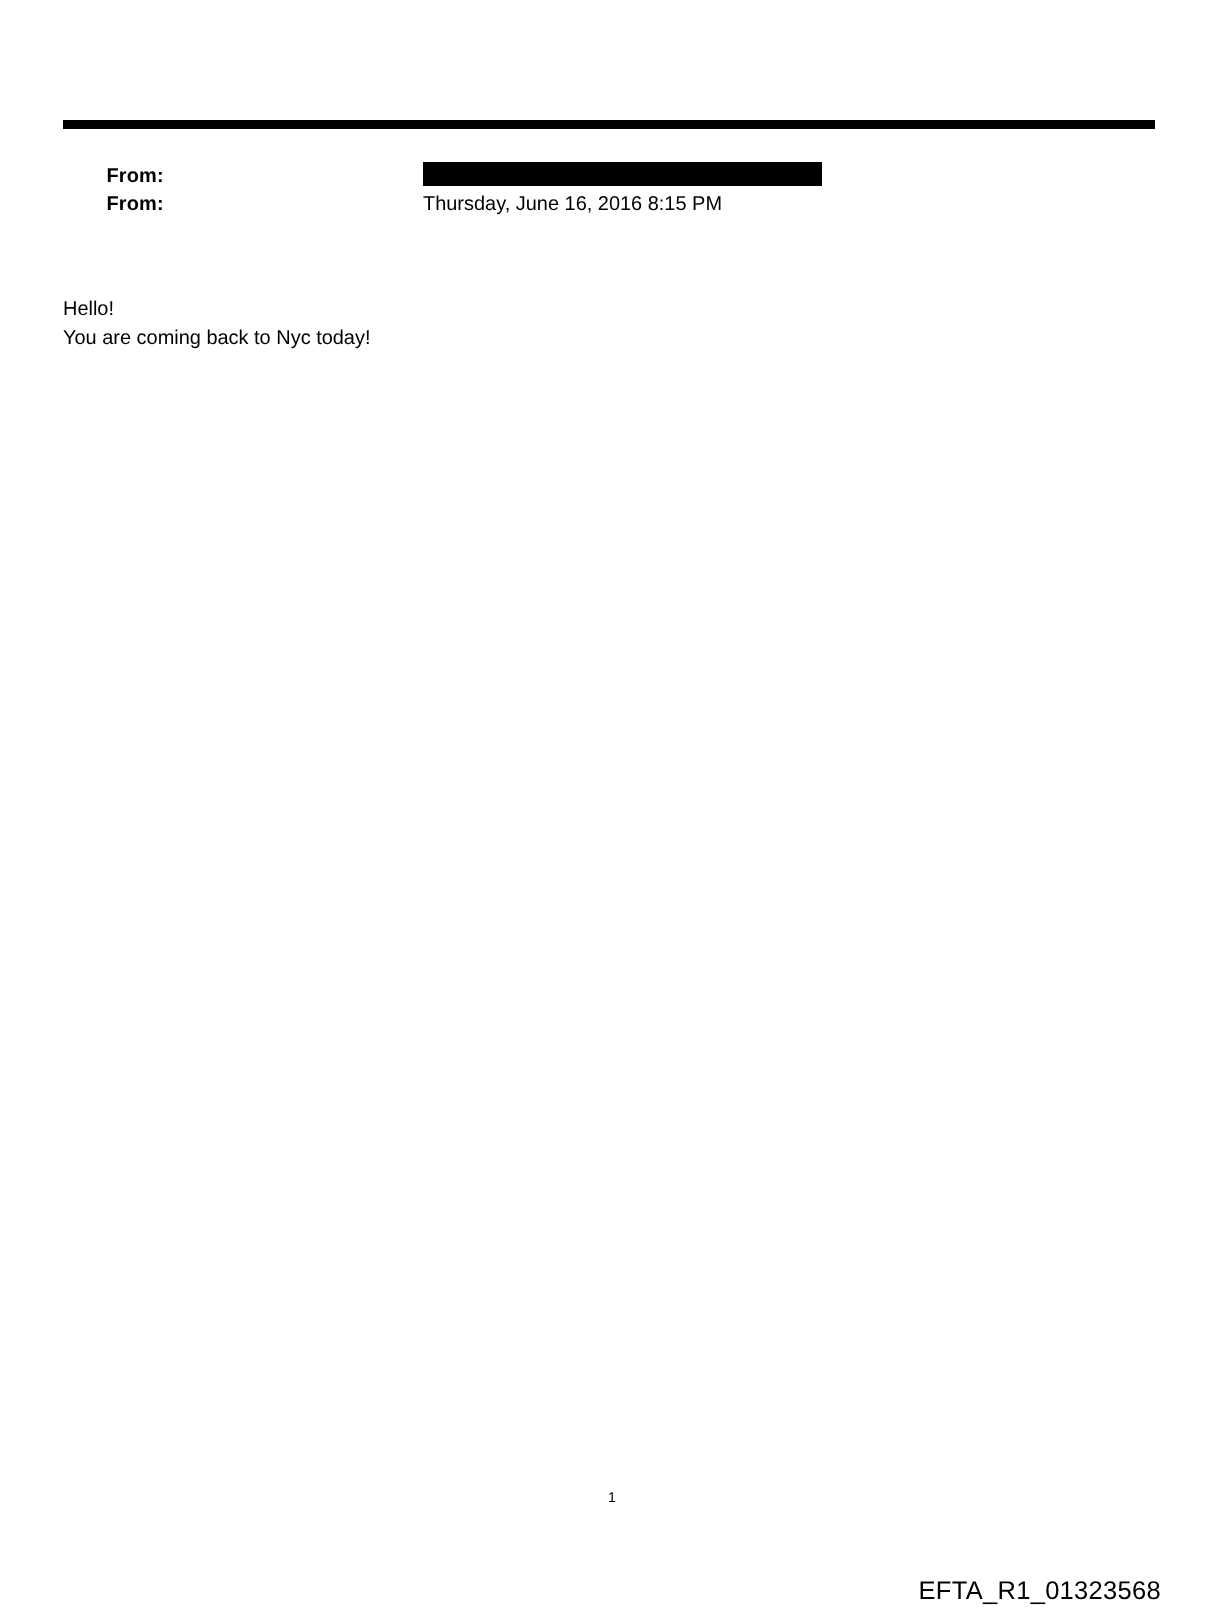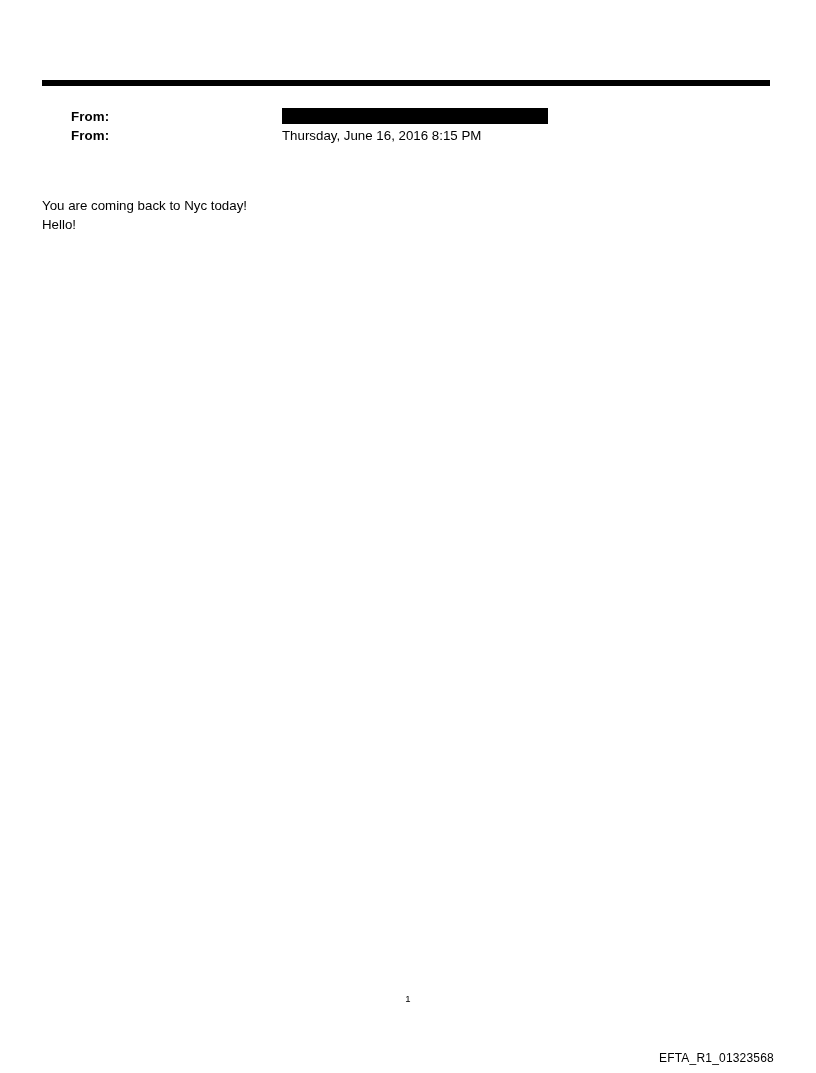--- a/index.html
+++ b/index.html
@@ -89,21 +89,21 @@
     top: 993px;
     width: 816px;
     text-align: center;
     font-size: 9.5px;
   }
   
   .bates {
     position: absolute;
     right: 42px;
     top: 1051px;
-    font-size: 12px;
+    font-size: 17px;
     letter-spacing: 0.2px;
     white-space: nowrap;
   }
 </style>
 </head>
 <body>
 
 <div class="page">
 
   <div class="top-rule"></div>
@@ -117,21 +117,21 @@
 
     <div class="hrow">
       <span class="hlabel">From:</span>
       <span class="hvalue">Thursday, June 16, 2016 8:15 PM</span>
     </div>
 
 
   </div>
 
   <div class="bodytext">
+    <p>Hello!</p>
     <p>You are coming back to Nyc today!</p>
-    <p>Hello!</p>
   </div>
 
   <div class="pageno">1</div>
 
   <div class="bates">EFTA_R1_01323568</div>
 
 </div>
 
 </body></html>

